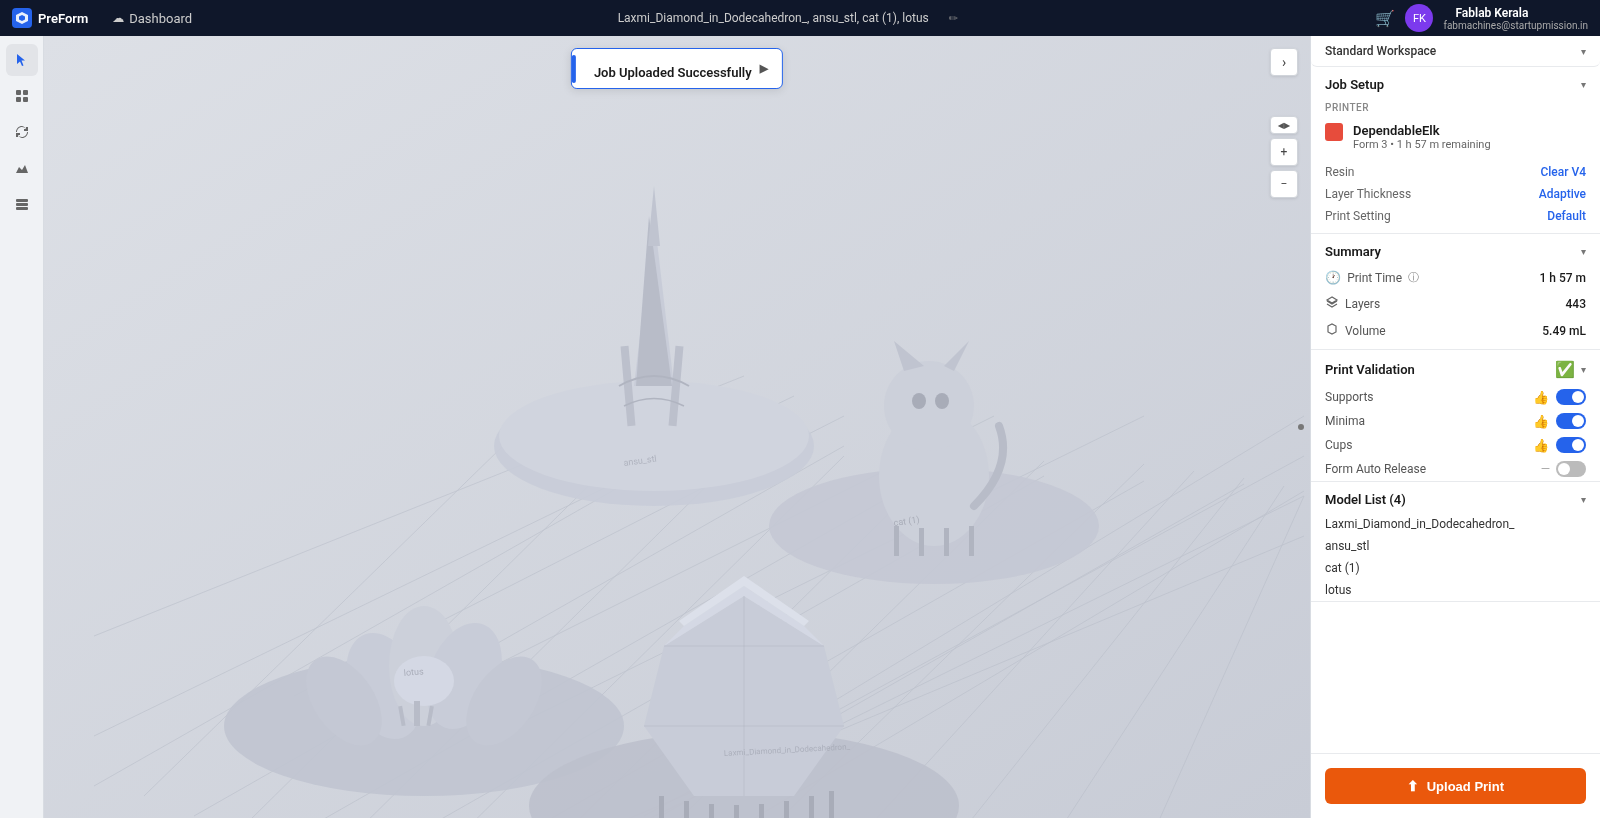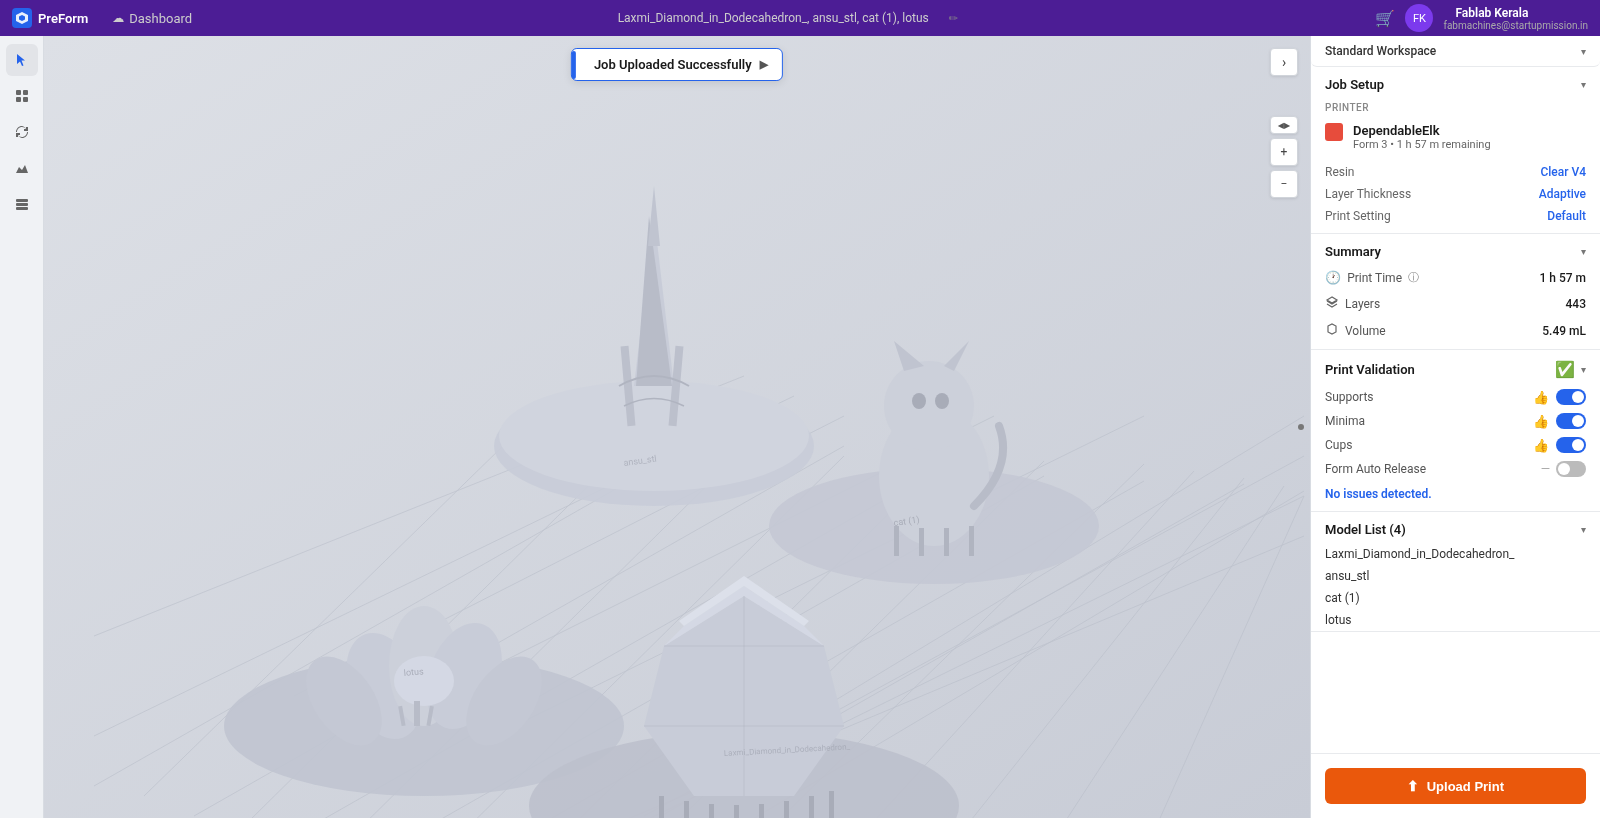--- a/index.html
+++ b/index.html
@@ -9,21 +9,21 @@
       overflow: hidden;
       font-family: -apple-system, BlinkMacSystemFont, 'Segoe UI', Roboto, sans-serif;
       background: #e8eaed;
       display: flex;
       flex-direction: column;
     }
 
     
     #topbar {
       height: 36px;
-      background: #4c1d95;
+      background: #0f172a;
       display: flex;
       align-items: center;
       padding: 0 12px;
       flex-shrink: 0;
       gap: 16px;
       color: #fff;
     }
     .topbar-logo {
       display: flex; align-items: center; gap: 6px; font-size: 13px; font-weight: 600;
     }
@@ -527,21 +527,21 @@
       </g>
 
       <text x="580" y="430" font-size="9" fill="#a8acb8" opacity="0.8" transform="rotate(-8, 580, 430)">ansu_stl</text>
       <text x="360" y="640" font-size="9" fill="#a0a4b0" opacity="0.8" transform="rotate(-5, 360, 640)">lotus</text>
       <text x="850" y="490" font-size="9" fill="#a0a4b0" opacity="0.8" transform="rotate(-8, 850, 490)">cat (1)</text>
       <text x="680" y="720" font-size="8" fill="#a0a4b0" opacity="0.7" transform="rotate(-3, 680, 720)">Laxmi_Diamond_in_Dodecahedron_</text>
     </svg>
 
     <div class="job-banner">
       <div class="banner-stripe"></div>
-      <span style="margin-left:8px;">Job Uploaded Successfully</span>
+      <span style="margin-left:8px;margin-top:8px;">Job Uploaded Successfully</span>
       <span class="banner-arrow">▶</span>
     </div>
 
     <div class="expand-btn">›</div>
 
     <div class="viewport-controls">
       <div class="vp-arrows" style="display:flex;align-items:center;justify-content:center;width:28px;height:18px;font-size:8px;color:#555;">
         ◀▶
       </div>
       <div class="vp-btn">+</div>
@@ -658,21 +658,20 @@
         </div>
       </div>
       <div class="validation-row">
         <span class="val-label">Form Auto Release</span>
         <div class="val-right">
           <span class="val-dash">—</span>
           <div class="toggle-off"></div>
         </div>
       </div>
 
-      <div class="no-issues">No issues detected.</div>
     </div>
 
     <div class="panel-section">
       <div class="model-list-header">
         <span class="model-list-title">Model List (4)</span>
         <span class="model-list-chevron">▾</span>
       </div>
       <div class="model-item">Laxmi_Diamond_in_Dodecahedron_</div>
       <div class="model-item">ansu_stl</div>
       <div class="model-item">cat (1)</div>

